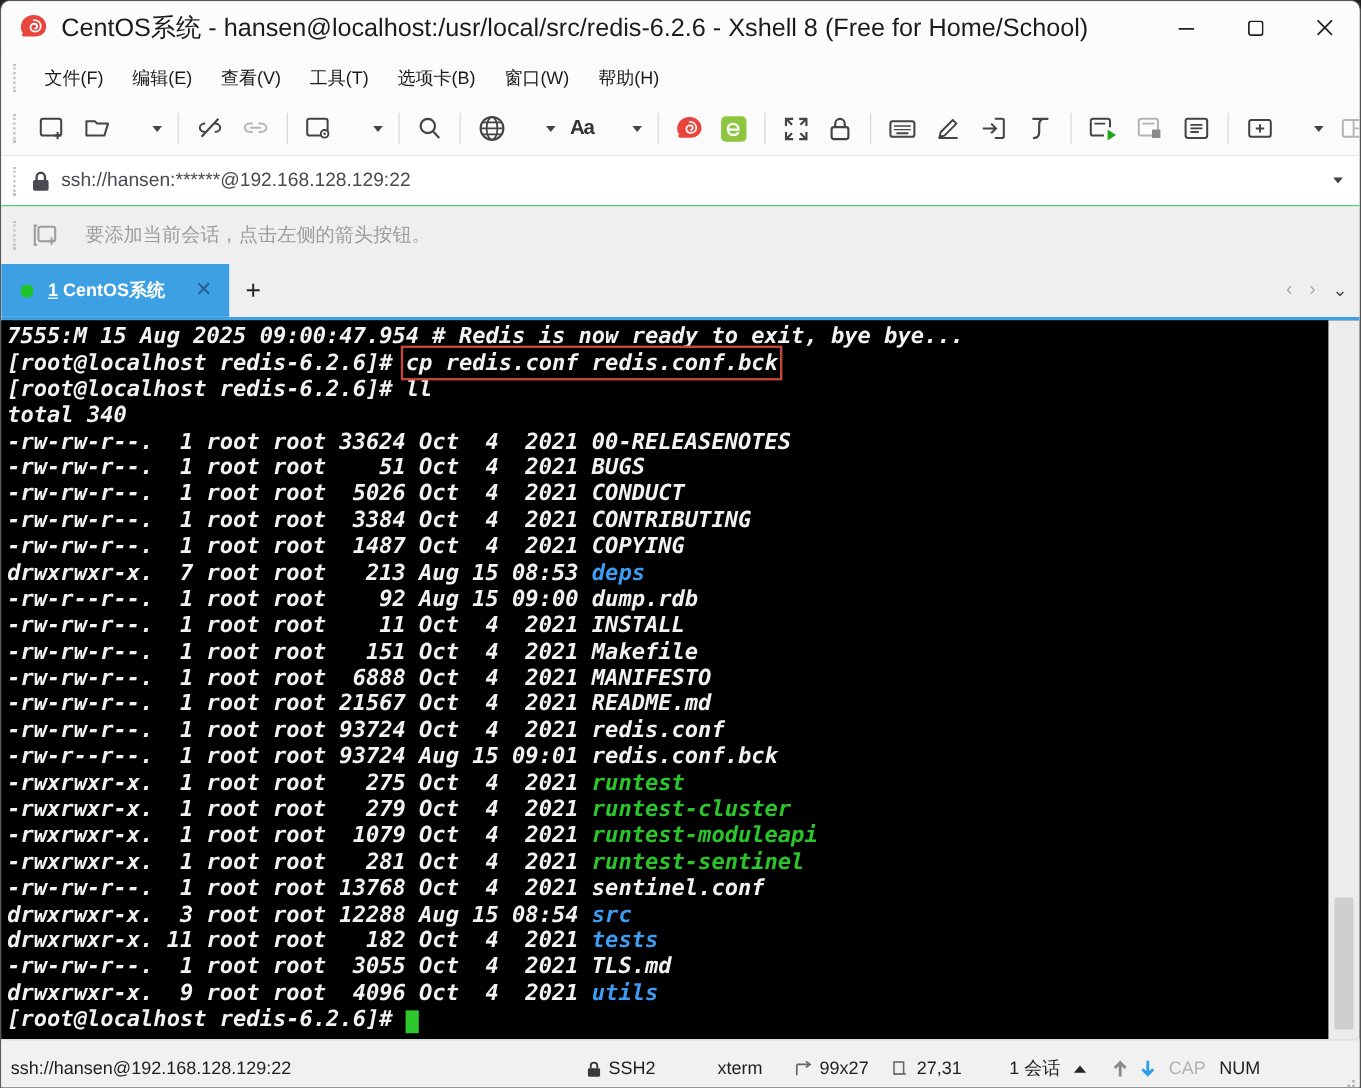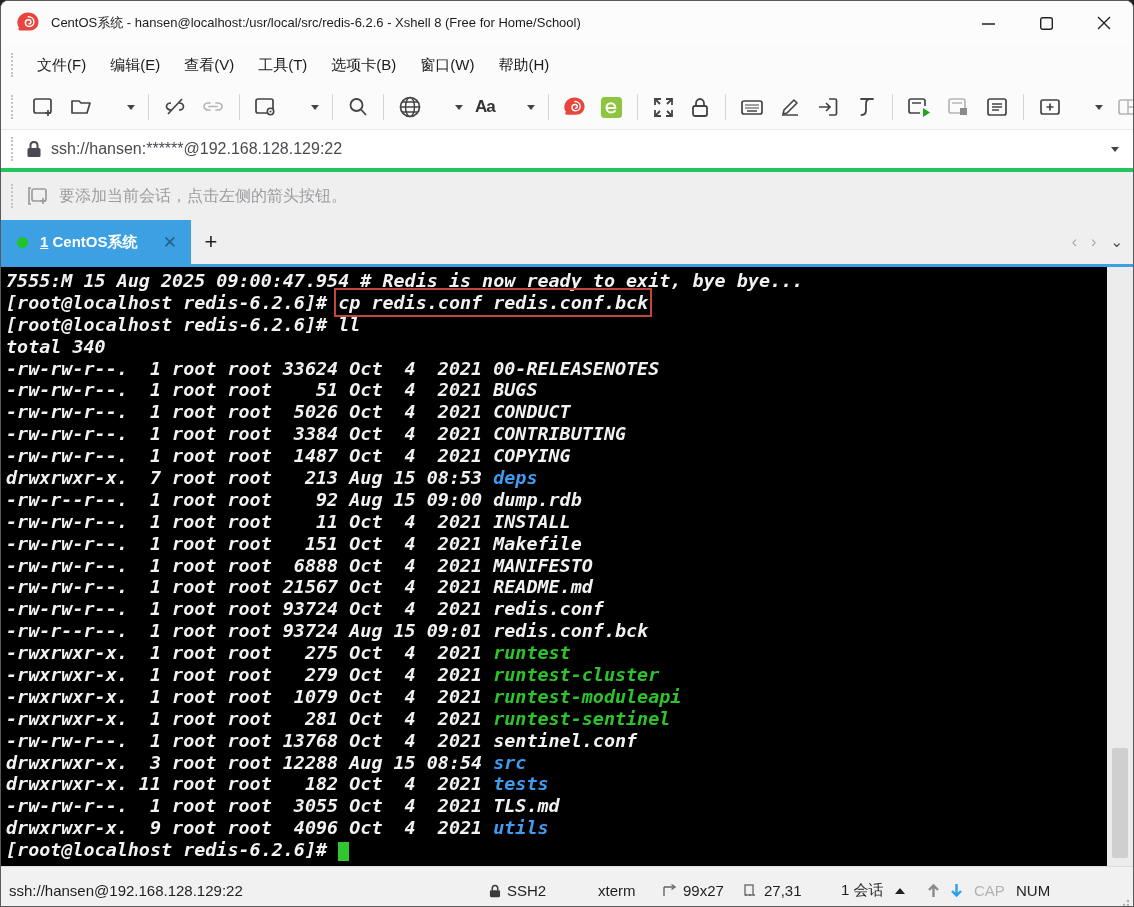--- a/index.html
+++ b/index.html
@@ -4,49 +4,49 @@
 <style>
   * { margin:0; padding:0; box-sizing:border-box; }
   html,body { background:#222; }
   body { font-family:"Liberation Sans","DejaVu Sans",sans-serif; }
   .window { width:1134px; height:907px; background:#FBFBFB; border:1px solid #5a5a5a;
             border-radius:8px 8px 0 0; overflow:hidden; display:flex; flex-direction:column; }
 
   
   .titlebar { height:44px; display:flex; align-items:center; background:#FCFCFC; flex:0 0 auto; }
   .titlebar .logo { width:26px; height:26px; margin:0 10px 0 14px; flex:0 0 auto; }
-  .title-text { font-size:13px; color:#1b1b1b; white-space:nowrap; overflow:hidden; }
+  .title-text { font-size:21px; color:#1b1b1b; white-space:nowrap; overflow:hidden; }
   .win-controls { margin-left:auto; display:flex; height:100%; }
   .win-btn { width:58px; height:100%; display:flex; align-items:center; justify-content:center; color:#222; }
 
   
   .menubar { height:40px; display:flex; align-items:center; background:#FBFBFB; padding-left:10px; flex:0 0 auto; }
   .drag-handle { width:6px; align-self:center; height:24px; border-left:2px dotted #c3c3c3; margin-right:8px; flex:0 0 auto; }
   .menu-item { font-size:15px; color:#1b1b1b; padding:5px 12px; white-space:nowrap; }
 
   
   .toolbar { height:44px; display:flex; align-items:center; background:#FBFBFB; padding-left:10px; flex:0 0 auto; }
   .tbtn { display:flex; align-items:center; justify-content:center; padding:4px 5px; margin:0 1px;gap:28px; }
   .tbtn svg { display:block; }
   .tsep { width:1px; height:26px; background:#D6D6D6; margin:0 7px; flex:0 0 auto; }
   .caret { width:0; height:0; border-left:4px solid transparent; border-right:4px solid transparent;
            border-top:5px solid #444; margin-left:4px; }
   .caret.dim { border-top-color:#aaa; }
   .font-label { font-size:17px; color:#333; font-weight:bold; letter-spacing:-1px; }
   .overflow-btn { margin-left:auto; margin-right:10px; color:#333; font-size:18px; font-weight:bold; letter-spacing:0; }
 
   
-  .addressrow { height:43px; background:#FFFFFF; border-top:1px solid #E9E9E9; border-bottom:4px solid #22c55e;
+  .addressrow { height:43px; background:#FFFFFF; border-top:1px solid #E9E9E9; border-bottom:1px solid #22c55e;
                 display:flex; align-items:center; padding-left:10px; flex:0 0 auto; }
   .address-text { font-size:16px; color:#4a4a52; margin-left:8px; }
   .addr-caret { margin-left:auto; margin-right:14px; }
 
   
   .infobar { height:48px; background:#EFEFEF; display:flex; align-items:center; padding-left:10px; flex:0 0 auto; }
-  .info-text { font-size:16px; color:#9c9ca0; margin-left:8px; }
+  .info-text { font-size:16px; color:#9c9ca0; margin-left:20px; }
 
   
   .tabbar { height:44px; background:#EFEFEF; display:flex; align-items:stretch; flex:0 0 auto; position:relative; }
   .tab-active { width:190px; background:#3DA0E3; display:flex; align-items:center; padding:0 10px 0 16px; }
   .tab-dot { width:11px; height:11px; border-radius:50%; background:#1FC32A; flex:0 0 auto; }
   .tab-label { color:#fff; font-weight:bold; font-size:15px; margin-left:12px; white-space:nowrap; }
   .tab-label .idx { text-decoration:underline; }
   .tab-close { color:rgba(20,40,60,0.55); font-size:17px; margin-left:auto; padding:0 4px; }
   .tab-add { display:flex; align-items:center; justify-content:center; width:40px; font-size:22px; color:#222; }
   .tab-right { position:absolute; right:10px; top:0; bottom:0; display:flex; align-items:center; gap:14px; }

